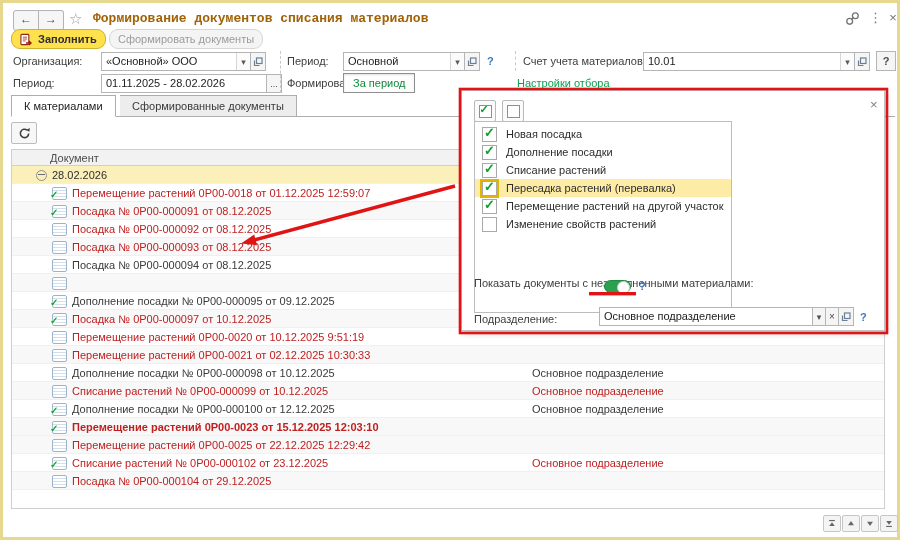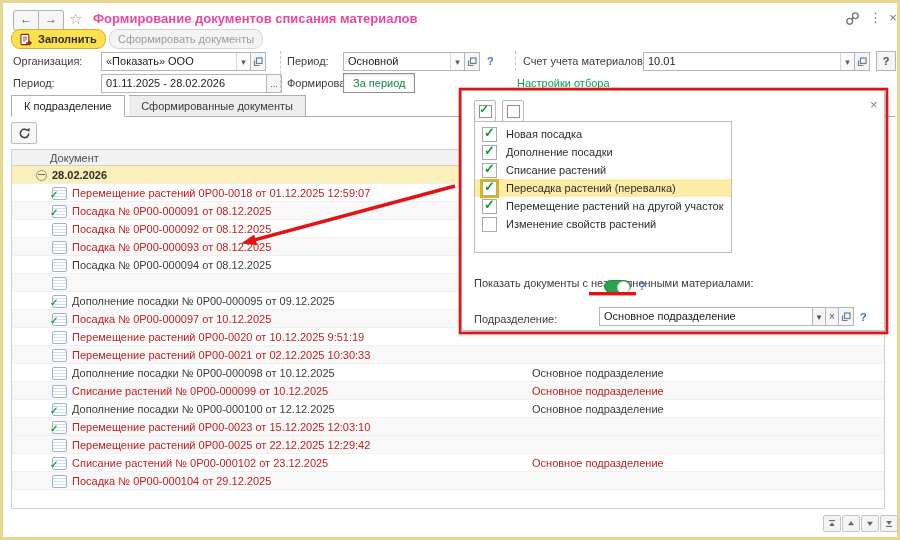--- a/index.html
+++ b/index.html
@@ -8,21 +8,21 @@
   .frame{position:absolute;inset:0;border:3px solid #e6d88e;background:#fff;box-sizing:border-box;}
   .abs{position:absolute;box-sizing:border-box;}
 
   
   .navgrp{display:flex;}
   .navbtn{width:24px;height:19px;border:1px solid #b3b3b3;background:#f6f6f6;color:#4a4a4a;
           font-size:12px;line-height:17px;text-align:center;}
   .navbtn.back{border-radius:3px 0 0 3px;}
   .navbtn.fwd{border-left:none;border-radius:0 3px 3px 0;}
   .star{font-size:15px;color:#9a9a9a;line-height:18px;}
-  .wtitle{font-size:13px;font-weight:bold;color:#ec4899;white-space:nowrap;}
+  .wtitle{font-size:13px;font-weight:bold;color:#a16207;white-space:nowrap;font-family:Liberation Mono, monospace;}
   .winico{color:#737373;font-size:13px;text-align:center;}
 
   
   .btn{height:20px;display:inline-flex;align-items:center;font-size:11px;box-sizing:border-box;
        border:1px solid #c9c9c9;background:#f6f6f6;padding:0 8px;color:#2d2d2d;border-radius:9px;}
   .btn.primary{background:#ffe14d;border-color:#cdb42e;font-weight:bold;gap:5px;}
   .btn.disabled{color:#9b9b9b;background:#f4f4f4;border-color:#d6d6d6;}
 
   
   .lbl{font-size:11px;color:#3d3d3d;white-space:nowrap;line-height:19px;}
@@ -49,21 +49,21 @@
            display:flex;align-items:center;justify-content:center;}
 
   
   .tbl{border:1px solid #cfcfcf;background:#fff;overflow:hidden;}
   .thead{height:16px;background:#f2f2f2;box-shadow:inset 0 -1px #d0d0d0;font-size:11px;color:#4d4d4d;
          padding-left:38px;line-height:16px;}
   .trow{height:18px;line-height:18px;font-size:11px;position:relative;white-space:nowrap;
         box-shadow:inset 0 -1px #f0f0f0;}
   .trow.alt{background:#f8f8f8;}
   .trow.group{background:#fbf0ba;}
-  .gtxt{position:absolute;left:40px;color:#2e2e2e;font-weight:bold;}
+  .gtxt{position:absolute;left:40px;color:#2e2e2e;}
   .expander{position:absolute;left:24px;top:4px;width:9px;height:9px;border:1px solid #8f8f8f;
             border-radius:50%;}
   .expander i{position:absolute;left:1px;right:1px;top:3px;border-top:1px solid #6a6a6a;}
   .dicon{position:absolute;left:40px;top:3px;width:13px;height:11px;border:1px solid #9db3c8;
          border-radius:2px;background:linear-gradient(#eef3f9 0 0) padding-box,#fff;
          background-image:repeating-linear-gradient(180deg,#fff 0 2px,#d3dfec 2px 3px);}
   .dicon.posted::after{content:"✓";position:absolute;left:-3px;bottom:-5px;color:#14a02f;
          font-size:10px;font-weight:bold;text-shadow:0 0 2px #fff,0 0 2px #fff;}
   .dtext{position:absolute;left:60px;}
   .ddept{position:absolute;left:520px;}
@@ -118,21 +118,21 @@
         <path d="M3 4.5h4.5M3 6.5h4.5M3 8.5h3" stroke="#b0402f" stroke-width="1" fill="none"></path>
         <path d="M6.5 10.8h4.5M9.6 8.6l2.3 2.2-2.3 2.2" stroke="#a51f11" stroke-width="1.5" fill="none"></path>
       </svg>
     </span>
     <span>Заполнить</span>
   </div>
   <div class="abs btn disabled" style="left:106px;top:26px;">Сформировать документы</div>
 
   <div class="abs lbl" style="left:10px;top:49px;">Организация:</div>
   <div class="abs fieldbox" style="left:98px;top:49px;width:150px;">
-    <div class="fval">«Показать» ООО</div>
+    <div class="fval">«Основной» ООО</div>
     <div class="fdrop">▾</div>
   </div>
   <div class="abs sqbtn" style="left:247px;top:49px;width:16px;">
     <svg width="10" height="10" viewBox="0 0 10 10" fill="none" stroke="#6a7f94" stroke-width="1.2">
       <path d="M1.5 3.5v5h5"></path>
         <rect x="3.5" y="1" width="5.5" height="5.5"></rect>
     </svg>
   </div>
 
   <div class="abs lbl" style="left:284px;top:49px;">Период:</div>
@@ -170,21 +170,21 @@
   <div class="abs lbl" style="left:284px;top:71px;">Формировать:</div>
   <div class="abs" style="left:340px;top:70px;display:flex;">
     <div class="seg on">За период</div>
   </div>
   <div class="abs glink" style="left:514px;top:70px;">Настройки отбора</div>
 
   <div class="abs vdash" style="left:277px;top:48px;height:42px;"></div>
   <div class="abs vdash" style="left:512px;top:48px;height:20px;"></div>
 
   <div class="abs tabline" style="left:8px;top:92px;width:884px;height:22px;">
-    <div class="tab active">К подразделение</div>
+    <div class="tab active">К материалами</div>
     <div class="tab inactive">Сформированные документы</div>
   </div>
 
   <div class="abs toolbtn" style="left:8px;top:119px;">
     <span>
       <svg width="13" height="13" viewBox="0 0 14 14">
         <path d="M11.5 7a4.5 4.5 0 1 1-1.6-3.5" fill="none" stroke="#3f3f3f" stroke-width="1.7"></path>
         <path d="M12.7 1.1 12.3 5 8.8 3.3z" fill="#3f3f3f"></path>
       </svg>
     </span>
@@ -249,21 +249,21 @@
           <span class="dtext" style="color: rgb(191, 32, 32);">Списание растений № 0Р00-000099 от 10.12.2025</span>
           <span class="ddept" style="color: rgb(191, 32, 32);">Основное подразделение</span>
         </div>
         <div class="trow doc">
           <span class="dicon posted"></span>
           <span class="dtext" style="color: rgb(58, 58, 58);">Дополнение посадки № 0Р00-000100 от 12.12.2025</span>
           <span class="ddept" style="color: rgb(58, 58, 58);">Основное подразделение</span>
         </div>
         <div class="trow doc alt">
           <span class="dicon posted"></span>
-          <span class="dtext" style="color: rgb(191, 32, 32);">Перемещение растений 0Р00-0023 от 15.12.2025 12:03:10</span>
+          <span class="dtext" style="color: rgb(191, 32, 32); font-weight: bold;">Перемещение растений 0Р00-0023 от 15.12.2025 12:03:10</span>
         </div>
         <div class="trow doc alt">
           <span class="dicon"></span>
           <span class="dtext" style="color: rgb(191, 32, 32);">Перемещение растений 0Р00-0025 от 22.12.2025 12:29:42</span>
         </div>
         <div class="trow doc">
           <span class="dicon posted"></span>
           <span class="dtext" style="color: rgb(191, 32, 32);">Списание растений № 0Р00-000102 от 23.12.2025</span>
           <span class="ddept" style="color: rgb(191, 32, 32);">Основное подразделение</span>
         </div>
@@ -301,21 +301,21 @@
 
   <div class="abs popup" style="left:458px;top:87px;width:424px;height:241px;z-index:40;">
     <div class="abs pbtn" style="left:12px;top:9px;">
       <span class="minicb on"></span>
     </div>
     <div class="abs pbtn" style="left:40px;top:9px;">
       <span class="minicb"></span>
     </div>
     <div class="abs pclose" style="left:408px;top:7px;">×</div>
 
-    <div class="abs plist" style="left:12px;top:30px;width:258px;height:132px;">
+    <div class="abs plist" style="left:12px;top:30px;width:258px;height:192px;">
       <div id="popup-items" style="padding-top:3px;">
           <div class="pitem">
             <span class="cb on"></span>
             <span>Новая посадка</span>
           </div>
           <div class="pitem">
             <span class="cb on"></span>
             <span>Дополнение посадки</span>
           </div>
           <div class="pitem">

